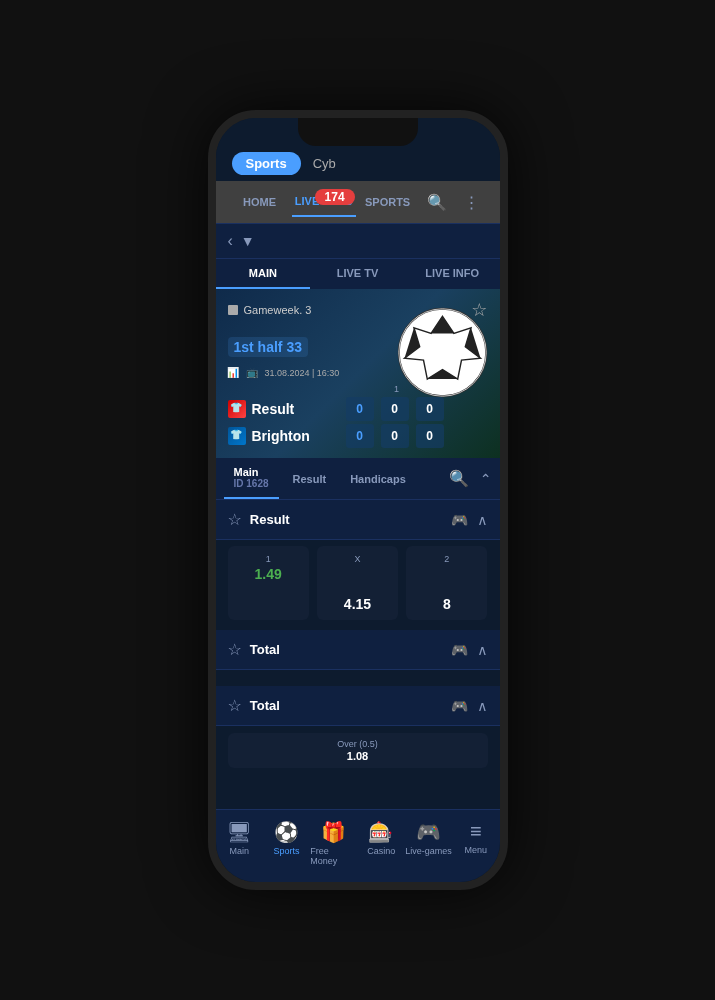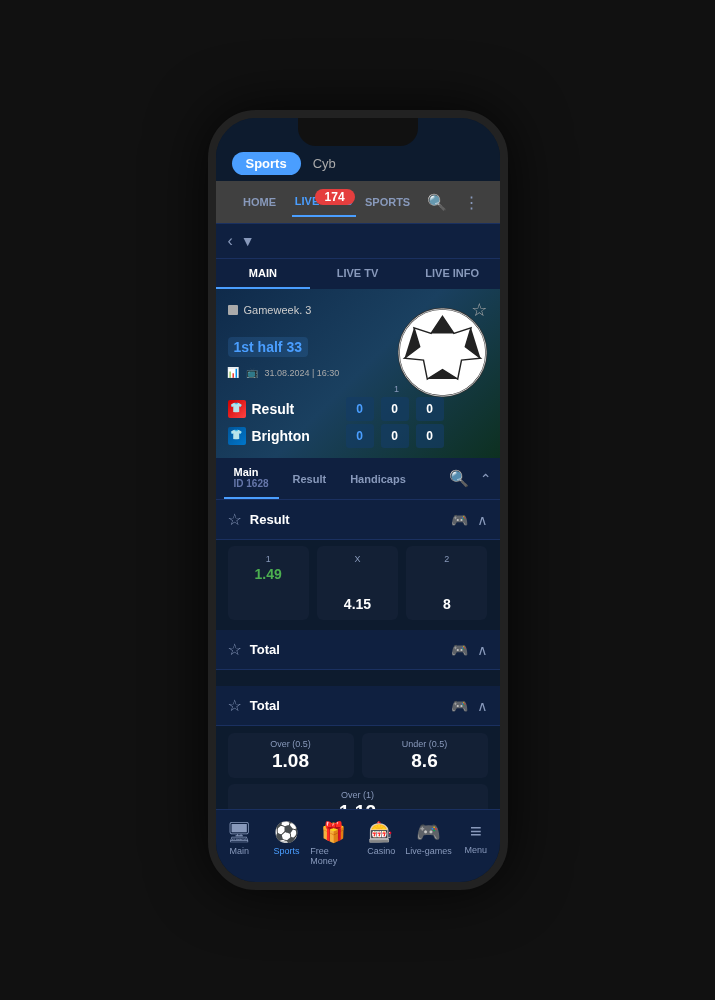--- a/index.html
+++ b/index.html
@@ -326,21 +326,21 @@
       border-radius: 6px;
       padding: 6px 10px;
       text-align: center;
     }
     .ou-label {
       color: #8899bb;
       font-size: 9px;
       margin-bottom: 1px;
     }
     .ou-value {
-      font-size: 19px;
+      font-size: 11px;
       font-weight: 700;
       color: white;
     }
     .ou-value.red { color: #e53e3e; }
 
     
     .bottom-nav {
       margin-top: auto;
       display: flex;
       background: #0f2040;
@@ -523,30 +523,22 @@
         <div class="section-star">☆</div>
         <div class="section-title">Total</div>
         <div class="section-icon">🎮</div>
         <div class="section-chevron">∧</div>
       </div>
       <div class="ou-row" style="margin-top:4px;">
         <div class="ou-cell">
           <div class="ou-label">Over (0.5)</div>
           <div class="ou-value">1.08</div>
         </div>
-        <div class="ou-cell">
-          <div class="ou-label">Under (0.5)</div>
-          <div class="ou-value">8.6</div>
-        </div>
       </div>
       <div class="ou-row">
-        <div class="ou-cell">
-          <div class="ou-label">Over (1)</div>
-          <div class="ou-value">1.12</div>
-        </div>
       </div>
 
     </div>
 
     <div class="bottom-nav">
       <div class="bottom-nav-item">
         <div class="bottom-nav-icon">🖥</div>
         <div class="bottom-nav-label">Main</div>
       </div>
       <div class="bottom-nav-item">

